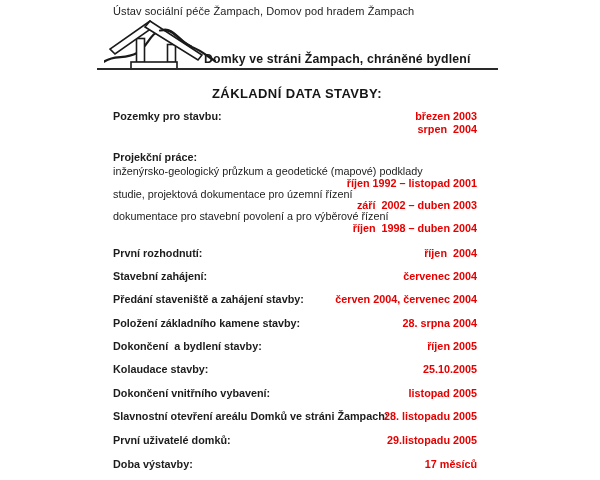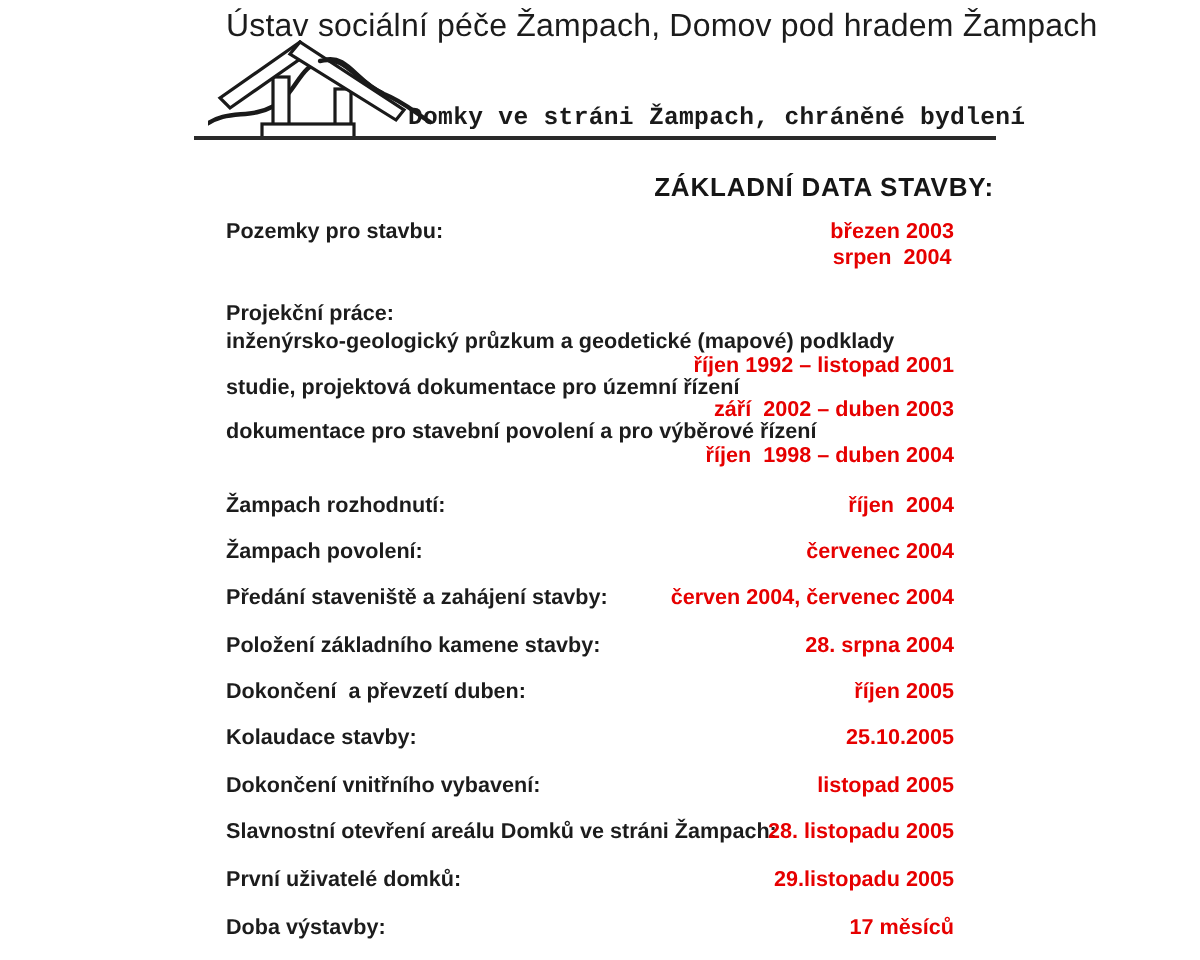--- a/index.html
+++ b/index.html
@@ -6,48 +6,48 @@
     margin: 0; padding: 0;
     width: 600px; height: 480px;
     background: #ffffff;
     overflow: hidden;
     font-family: "Liberation Sans", sans-serif;
     color: #111111;
   }
   .abs { position: absolute; }
   .org {
     left: 113px; top: 5px;
-    font-size: 16px; letter-spacing: 0.1px; color: #1c1c1c;
+    font-size: 11px; letter-spacing: 0.1px; color: #1c1c1c;
   }
   .logo { left: 104px; top: 20px; }
   .doc-title {
     left: 204px; top: 52px;
-    font-size: 12.3px; font-weight: bold; letter-spacing: 0.15px; color: #1a1a1a; font-family: Liberation Mono, monospace;
+    font-size: 12.3px; font-weight: bold; letter-spacing: 0.15px; color: #1a1a1a;
   }
   .rule {
     left: 97px; top: 68px; width: 401px; height: 2px;
     background: #2a2a2a;
   }
   .heading {
     left: 97px; top: 86px; width: 400px;
-    text-align: right;
+    text-align: center;
     font-size: 13px; font-weight: bold; letter-spacing: 0.4px; color: #161616;
   }
   .row {
     position: absolute; left: 113px; width: 364px;
     font-size: 10.8px; line-height: 13.4px;
   }
   .lbl {
     position: absolute; left: 0; top: 0;
     font-weight: bold; white-space: pre-wrap; color: #1c1c1c;
   }
-  .lbl.reg { font-weight: bold; }
+  .lbl.reg { font-weight: normal; }
   .val {
     position: absolute; right: 0; top: 0;
-    font-weight: bold; text-align: center; white-space: pre-wrap;
+    font-weight: bold; text-align: right; white-space: pre-wrap;
     color: #e60000;
   }
 </style>
 </head>
 <body>
 
 <div class="abs org">Ústav sociální péče Žampach, Domov pod hradem Žampach</div>
 
 <svg class="abs logo" width="112" height="50" viewBox="0 0 112 50" aria-hidden="true">
 
@@ -86,41 +86,41 @@
   <span class="lbl reg">studie, projektová dokumentace pro územní řízení</span>
   <span class="val" style="top:11px">září  2002 – duben 2003</span>
 </div>
 
 <div class="row" style="top:210px">
   <span class="lbl reg">dokumentace pro stavební povolení a pro výběrové řízení</span>
   <span class="val" style="top:12px">říjen  1998 – duben 2004</span>
 </div>
 
 <div class="row" style="top:247px">
-  <span class="lbl">Žampach rozhodnutí:</span>
+  <span class="lbl">První rozhodnutí:</span>
   <span class="val">říjen  2004</span>
 </div>
 
 <div class="row" style="top:270px">
-  <span class="lbl">Žampach povolení:</span>
+  <span class="lbl">Stavební zahájení:</span>
   <span class="val">červenec 2004</span>
 </div>
 
 <div class="row" style="top:293px">
   <span class="lbl">Předání staveniště a zahájení stavby:</span>
   <span class="val">červen 2004, červenec 2004</span>
 </div>
 
 <div class="row" style="top:317px">
   <span class="lbl">Položení základního kamene stavby:</span>
   <span class="val">28. srpna 2004</span>
 </div>
 
 <div class="row" style="top:340px">
-  <span class="lbl">Dokončení  a převzetí duben:</span>
+  <span class="lbl">Dokončení  a bydlení stavby:</span>
   <span class="val">říjen 2005</span>
 </div>
 
 <div class="row" style="top:363px">
   <span class="lbl">Kolaudace stavby:</span>
   <span class="val">25.10.2005</span>
 </div>
 
 <div class="row" style="top:387px">
   <span class="lbl">Dokončení vnitřního vybavení:</span>

